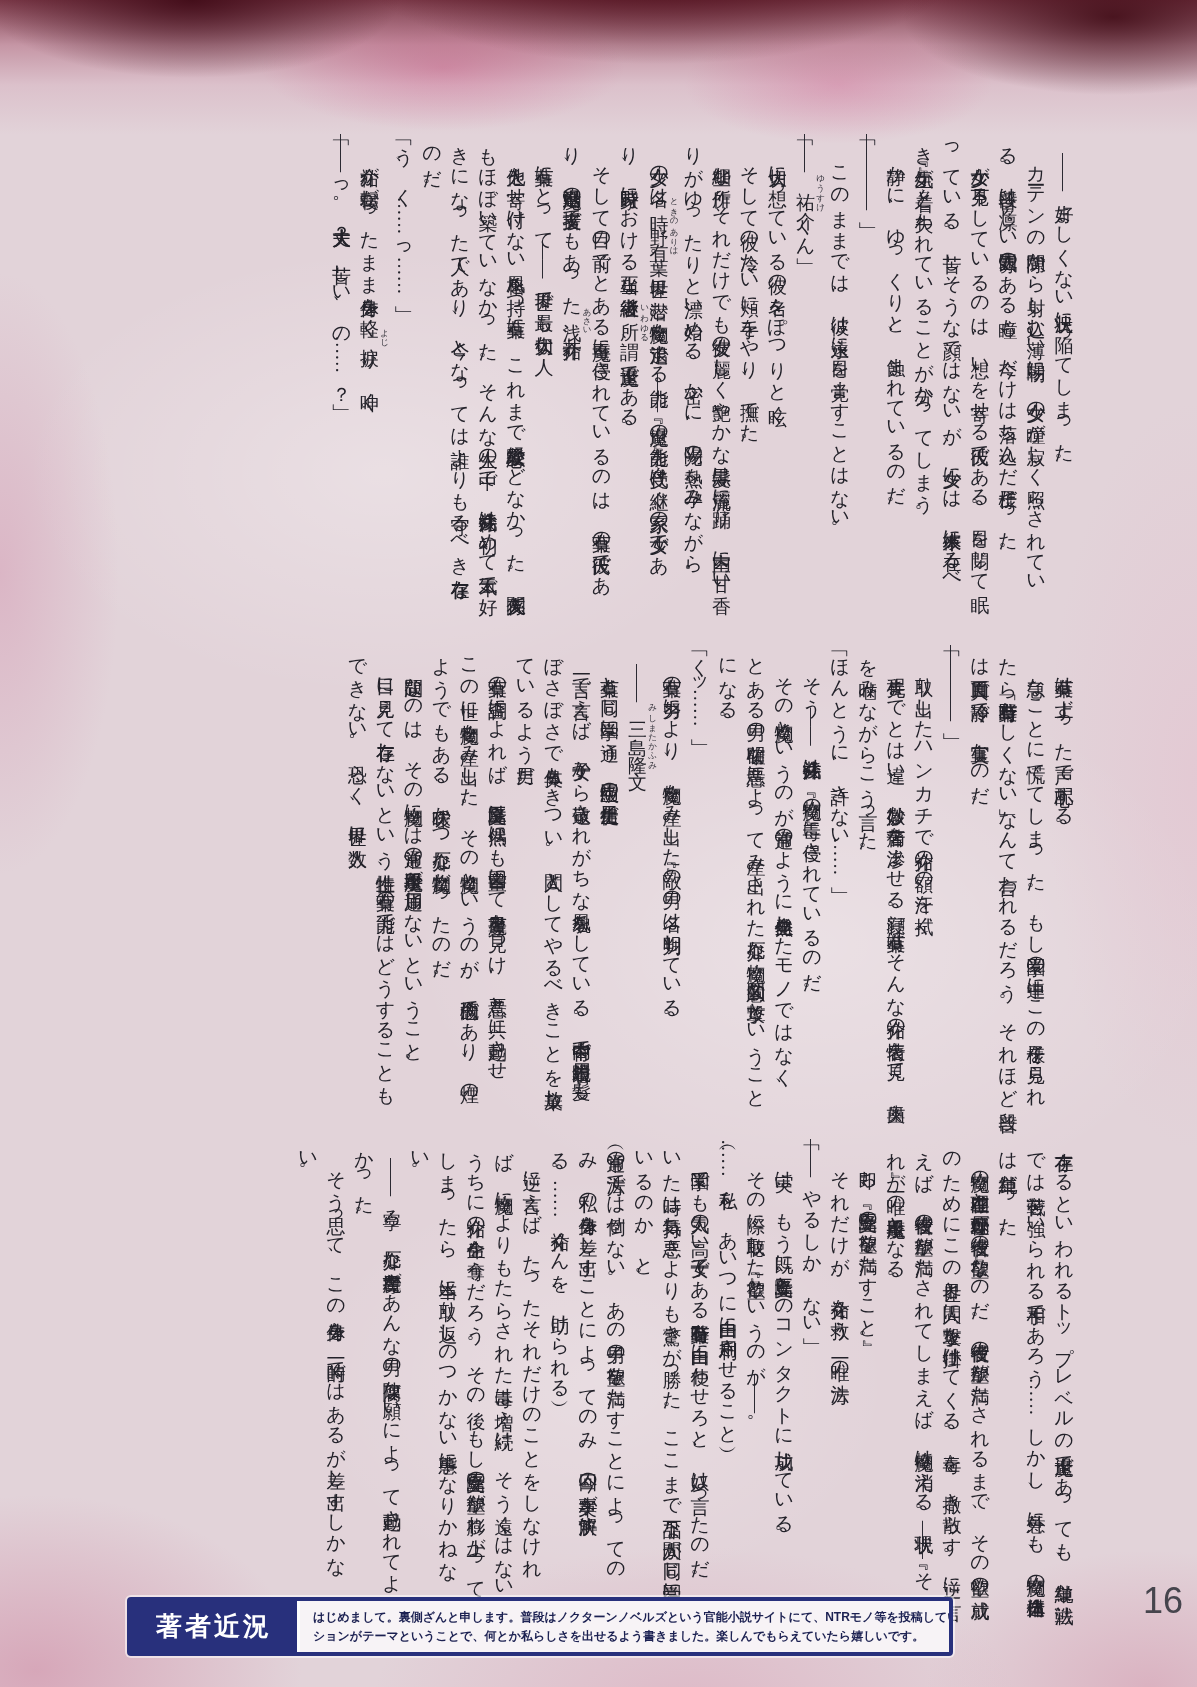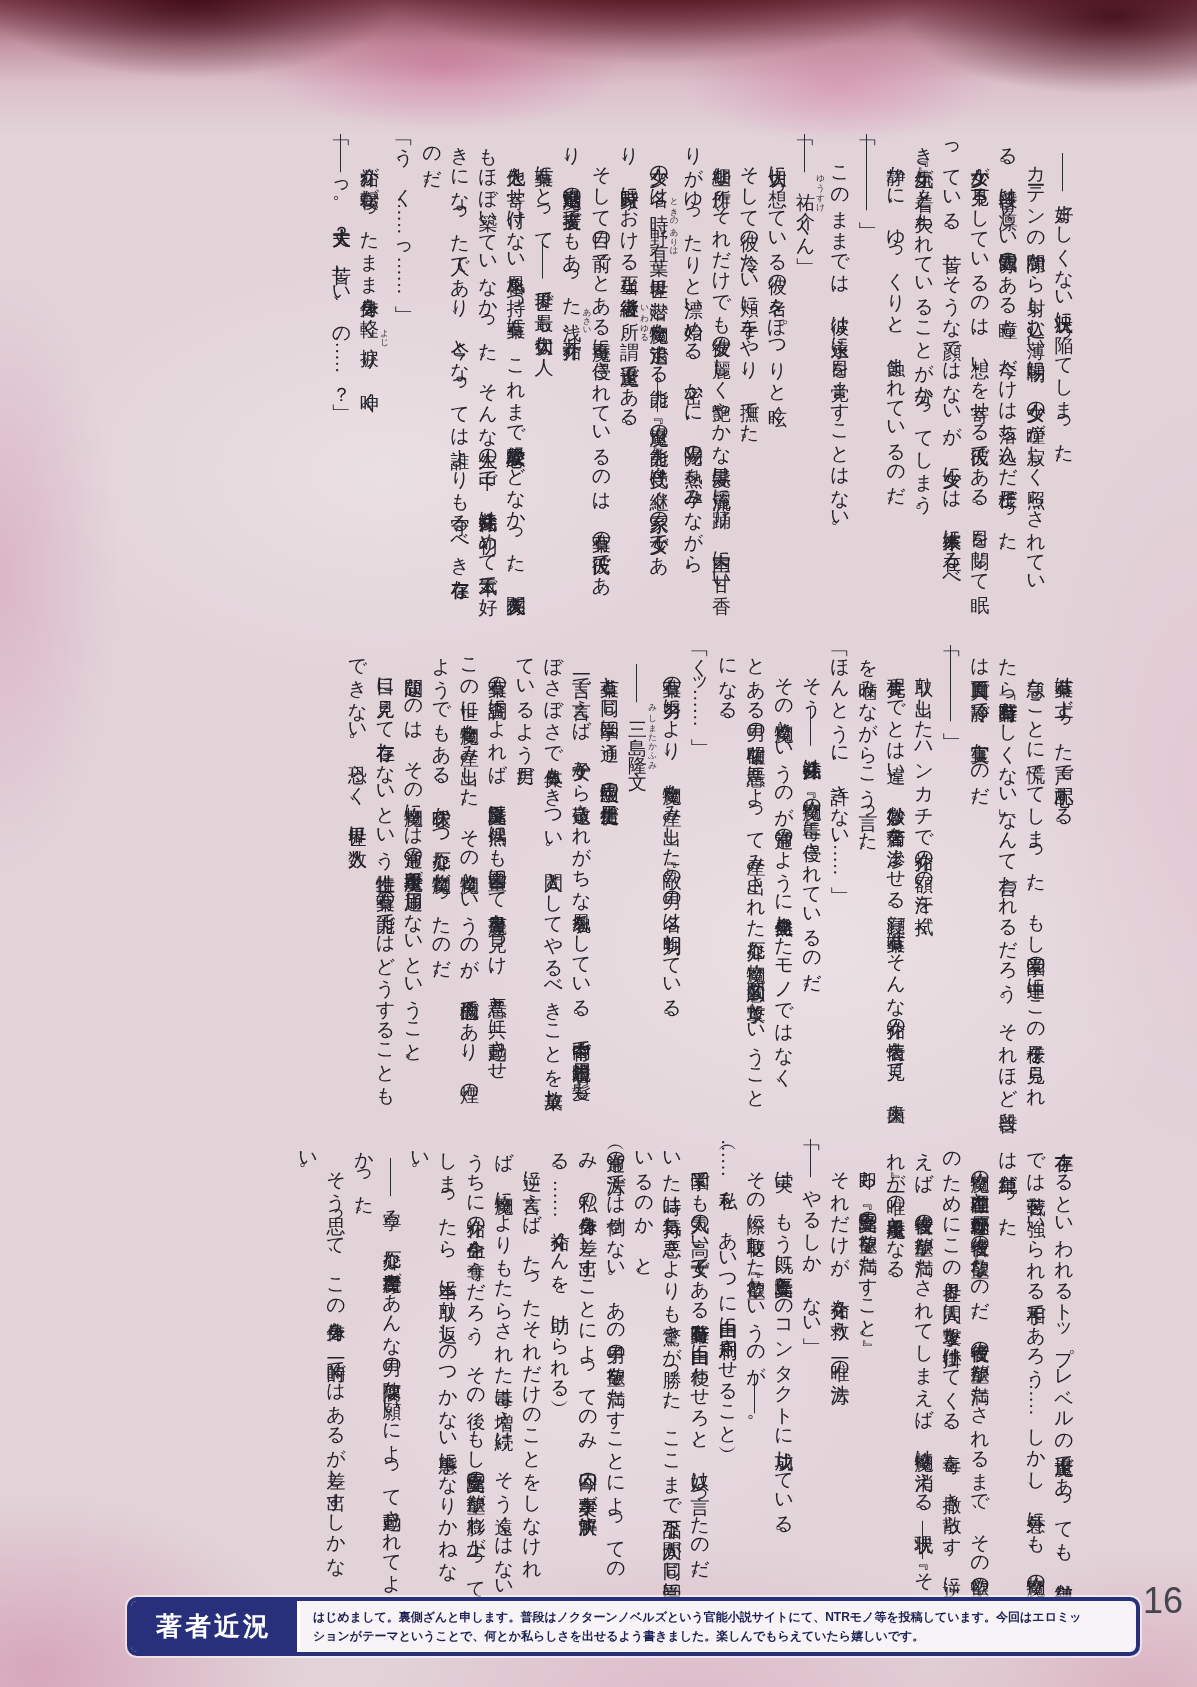--- a/index.html
+++ b/index.html
@@ -47,26 +47,26 @@
   .para { margin: 0; padding: 0; }
   ruby rt {
     font-size: 8.5px;
     letter-spacing: 0;
     color: #33323a;
   }
   .footer-bar {
     position: absolute;
     left: 127px;
     top: 1597px;
-    width: 1013px;
+    width: 826px;
     height: 59px;
     box-sizing: border-box;
     background: #f7f3f6;
     border: 4px solid #28307c;
-    border-radius: 10px;
+    border-radius: 4px;
     overflow: hidden;
     display: flex;
     align-items: stretch;
     box-shadow: 0 0 0 2px rgba(255,255,255,0.55);
   }
   .footer-label {
     flex: 0 0 166px;
     background: #28307c;
     border-right: 3px solid #ffffff;
     color: #ffffff;

